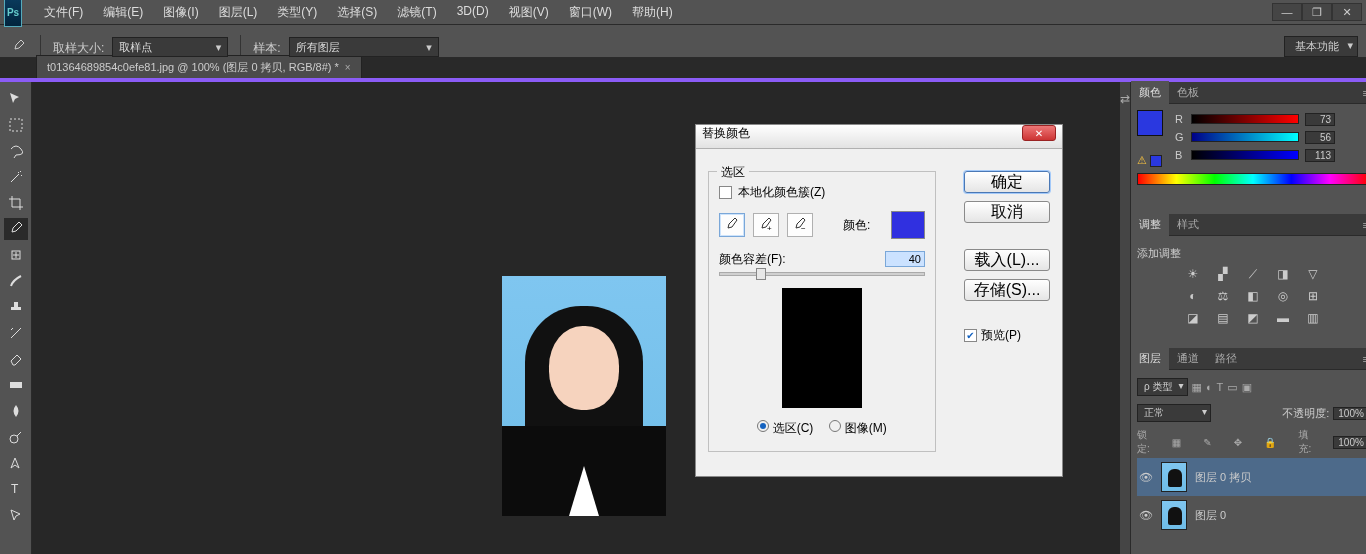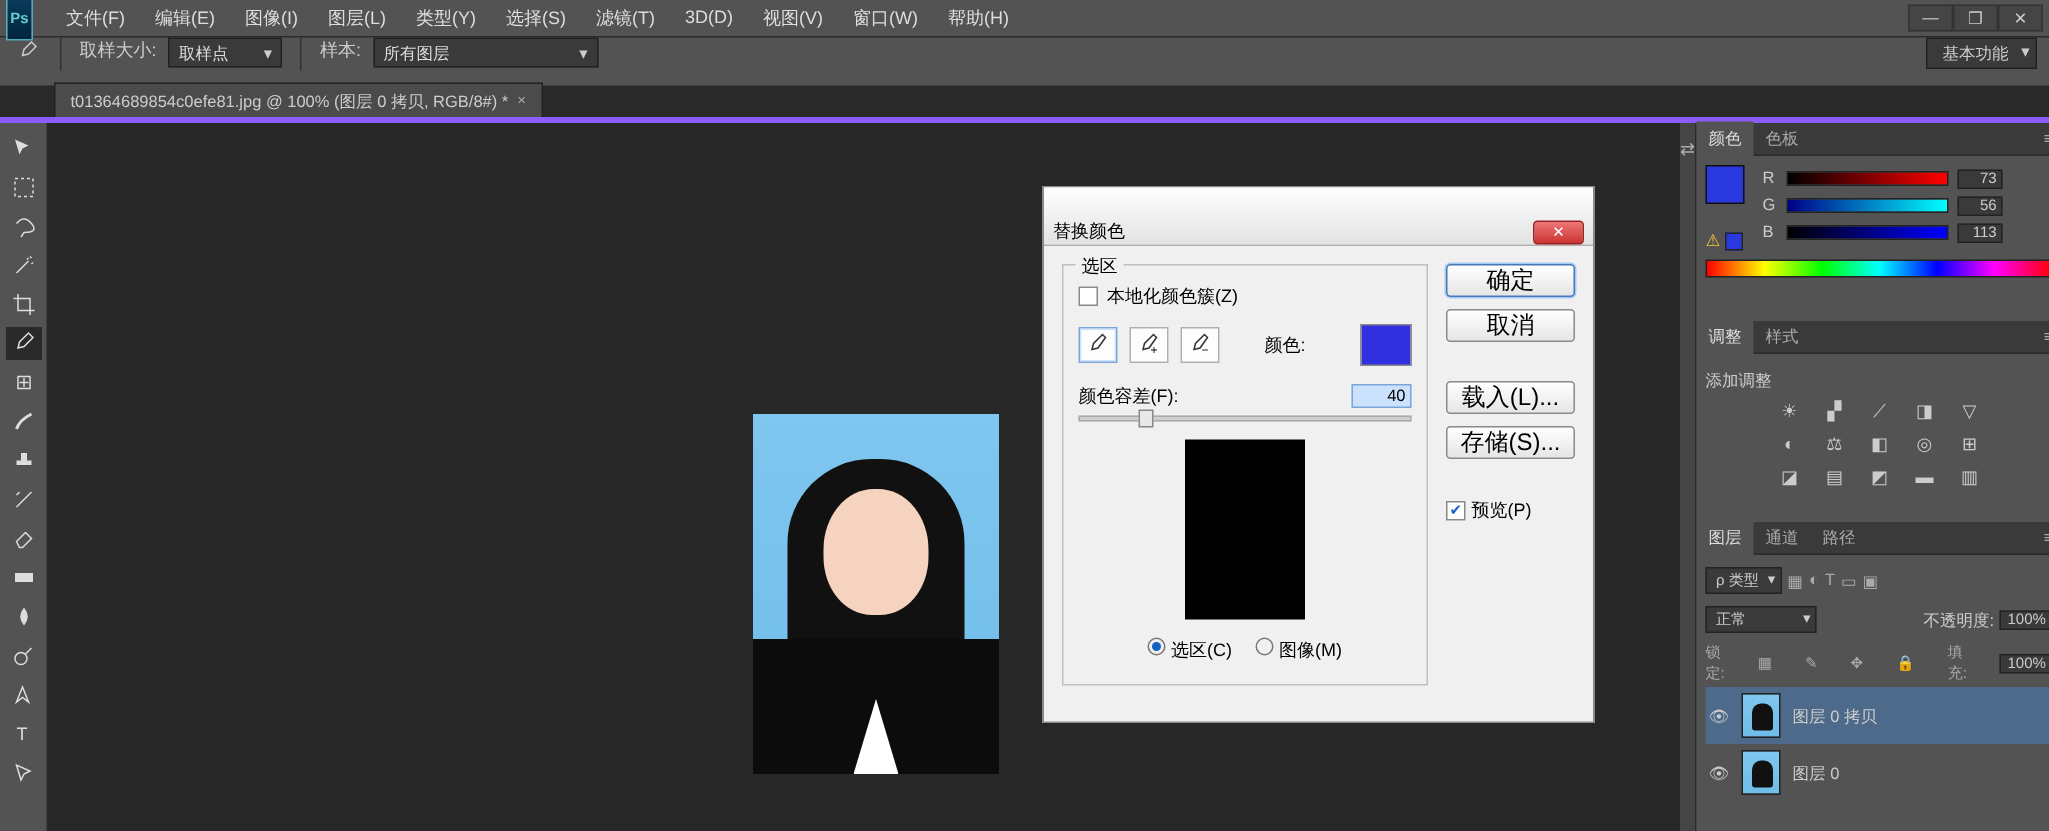--- a/index.html
+++ b/index.html
@@ -7,21 +7,21 @@
 
 
 .titlebar { height: 24px; background: #535353; display: flex; align-items: center; padding: 0 4px; }
 .ps-logo { width: 18px; height: 29px; background: linear-gradient(#0a3a5c,#02243d); border: 1px solid #5ab; display: flex; align-items: center; justify-content: center; font-size: 10px; color: #6cc; font-weight: bold; margin-right: 12px; }
 .menu { display: flex; gap: 0; font-size: 12px; color: #ddd; }
 .menu-item { padding: 4px 10px; cursor: default; }
 .window-controls { margin-left: auto; display: flex; gap: 0; }
 .win-btn { width: 30px; height: 18px; border: 1px solid #333; background: #454545; display: flex; align-items: center; justify-content: center; color: #ccc; font-size: 11px; }
 
 
-.optbar { height: 34px; background: #535353; border-top: 1px solid #2a2a2a; border-bottom: 1px solid #2a2a2a; display: flex; align-items: flex-start; padding: 0 8px; font-size: 12px; color: #ddd; gap: 8px; }
+.optbar { height: 34px; background: #535353; border-top: 1px solid #2a2a2a; border-bottom: 1px solid #2a2a2a; display: flex; align-items: flex-end; padding: 0 8px; font-size: 12px; color: #ddd; gap: 8px; }
 .eyedrop-icon { width: 20px; height: 20px; display: flex; align-items: center; justify-content: center; }
 .opt-label { color: #ccc; }
 .opt-select { background: #3a3a3a; border: 1px solid #222; color: #ddd; padding: 2px 22px 2px 6px; font-size: 11px; height: 20px; display: flex; align-items: center; position: relative; }
 .opt-select::after { content: "▾"; position: absolute; right: 6px; color: #ccc; }
 .vdiv { width: 1px; height: 22px; background: #333; margin: 0 4px; }
 .workspace-btn { margin-left: auto; background: #3a3a3a; border: 1px solid #222; padding: 2px 18px 2px 10px; color: #ccc; font-size: 11px; position: relative; }
 .workspace-btn::after { content: "▾"; position: absolute; right: 4px; }
 
 
 .tabbar { height: 24px; background: #292929; border-bottom: 4px solid #8b5cf6; display: flex; align-items: end; padding-left: 36px; }
@@ -71,23 +71,23 @@
 .layer-row { display: flex; align-items: center; gap: 8px; padding: 4px 2px; }
 .layer-row.sel { background: #4d6a8a; }
 .eye { width: 14px; text-align: center; }
 .layer-thumb { width: 26px; height: 30px; background: linear-gradient(#7fc6f0,#6fbde8); border: 1px solid #222; position: relative; }
 .layer-thumb::after { content: ""; position: absolute; left: 6px; top: 6px; width: 14px; height: 18px; background: #111; border-radius: 6px 6px 2px 2px; }
 .lock-row { display: flex; align-items: center; gap: 22px; padding: 2px 0; color: #aaa; font-size: 10px; }
 .pct-box { background: #3a3a3a; border: 1px solid #222; padding: 0 4px; font-size: 10px; color: #ccc; }
 
 
 .dialog { position: absolute; left: 695px; top: 124px; width: 368px; background: #f0f0f0; border: 1px solid #8a8a8a; font-size: 12px; color: #000; }
-.dlg-title { height: 39px; background: linear-gradient(#fff,#e2e2e2); display: flex; align-items: flex-end; padding: 0 6px; border-bottom: 1px solid #b0b0b0; }
+.dlg-title { height: 24px; background: linear-gradient(#fff,#e2e2e2); display: flex; align-items: flex-start; padding: 0 6px; border-bottom: 1px solid #b0b0b0; }
 .dlg-close { margin-left: auto; width: 34px; height: 16px; background: linear-gradient(#e77,#c33); border: 1px solid #922; border-radius: 3px; display: flex; align-items: center; justify-content: center; color: #fff; font-size: 10px; }
-.dlg-body { padding: 12px; display: flex; gap: 12px; }
+.dlg-body { padding: 12px; display: flex; gap: 28px; margin-top: 10px; }
 .dlg-left { flex: 1; }
 .fieldset { border: 1px solid #c0c0c0; padding: 12px 10px 14px; margin-bottom: 12px; position: relative; }
 .legend { position: absolute; top: -8px; left: 8px; background: #f0f0f0; padding: 0 4px; font-size: 12px; }
 .chk-row { display: flex; align-items: center; gap: 6px; margin-bottom: 10px; }
 .chk { width: 13px; height: 13px; border: 1px solid #888; background: #fff; }
 .chk.checked::after { content: "✔"; color: #1462c0; font-size: 10px; display: block; line-height: 11px; text-align: center; }
 .drops { display: flex; gap: 8px; align-items: center; margin-bottom: 12px; }
 .drop-btn { width: 26px; height: 24px; border: 1px solid #b0b0b0; background: #fdfdfd; display: flex; align-items: center; justify-content: center; }
 .drop-btn.active { border: 1px solid #7aa7d8; box-shadow: inset 0 0 0 1px #cde3fb; }
 .color-swatch { width: 34px; height: 28px; background: #3030e0; border: 1px solid #888; margin-left: auto; }
@@ -132,21 +132,21 @@
 </div>
 
 <div class="optbar">
   <div class="eyedrop-icon">
     <svg viewBox="0 0 16 16">
         <path d="M13 3l-2-2-5 5-1 4 4-1 5-5z" fill="none" stroke="#ccc" stroke-width="1"></path>
       </svg>
   </div>
   <div class="vdiv"></div>
   <span class="opt-label">取样大小:</span>
-  <div class="opt-select" style="width:76px">取样点</div>
+  <div class="opt-select" style="width:116px">取样点</div>
   <div class="vdiv"></div>
   <span class="opt-label">样本:</span>
   <div class="opt-select" style="width:150px">所有图层</div>
   <div class="workspace-btn">基本功能</div>
 </div>
 
 <div class="tabbar">
   <div class="doc-tab">
     <span>t01364689854c0efe81.jpg @ 100% (图层 0 拷贝, RGB/8#) *</span>
     <span class="x">×</span>

